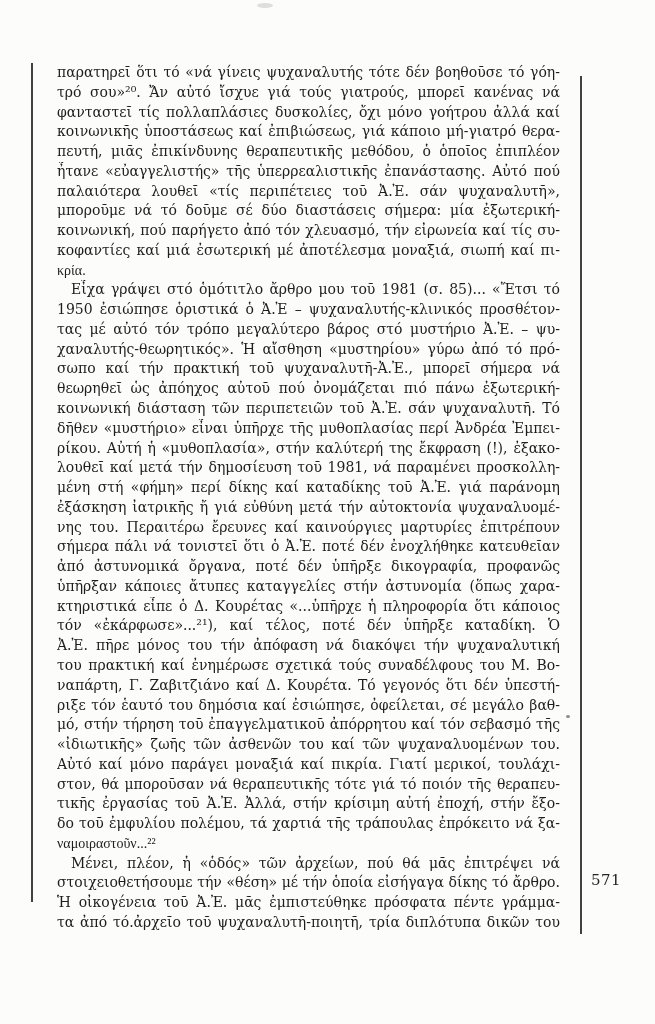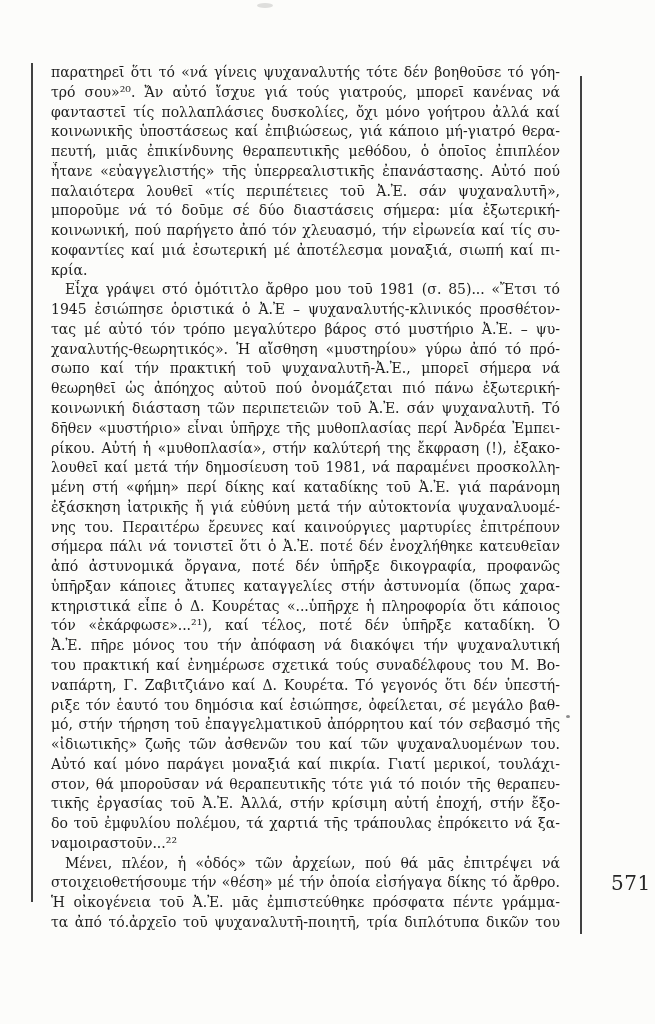--- a/index.html
+++ b/index.html
@@ -23,48 +23,50 @@
     color: #1e1e1e;
     font-size: 14px;
     line-height: 19.78px;
   }
   .text-line {
     text-align: justify;
     text-align-last: justify;
     height: 19.78px;
     overflow: hidden;
     white-space: normal;
+    margin-left: 6px;
   }
   .text-line.indent {
     padding-left: 14px;
   }
   .text-line.para-end {
     text-align: right;
     text-align-last: left;
+    font-family: Liberation Serif, serif;
   }
   .rule {
     position: absolute;
     width: 1.5px;
     background: #414141;
   }
   .rule-left {
     left: 31px;
     top: 63px;
     height: 839px;
   }
   .rule-right {
     left: 580px;
     top: 76px;
     height: 858px;
   }
   .page-number {
     position: absolute;
-    left: 611px;
+    left: 591px;
     top: 871px;
-    font-size: 20px;
+    font-size: 15px;
     color: #262626;
     letter-spacing: 0.5px;
   }
   .speck-ink {
     position: absolute;
     left: 566px;
     top: 715px;
     width: 4px;
     height: 3px;
     background: #8a8a8a;
@@ -95,21 +97,21 @@
       <div class="text-line">φανταστεῖ τίς πολλαπλάσιες δυσκολίες, ὄχι μόνο γοήτρου ἀλλά καί</div>
       <div class="text-line">κοινωνικῆς ὑποστάσεως καί ἐπιβιώσεως, γιά κάποιο μή-γιατρό θερα-</div>
       <div class="text-line">πευτή, μιᾶς ἐπικίνδυνης θεραπευτικῆς μεθόδου, ὁ ὁποῖος ἐπιπλέον</div>
       <div class="text-line">ἦτανε «εὐαγγελιστής» τῆς ὑπερρεαλιστικῆς ἐπανάστασης. Αὐτό πού</div>
       <div class="text-line">παλαιότερα λουθεῖ «τίς περιπέτειες τοῦ Ἀ.Ἐ. σάν ψυχαναλυτῆ»,</div>
       <div class="text-line">μποροῦμε νά τό δοῦμε σέ δύο διαστάσεις σήμερα: μία ἐξωτερική-</div>
       <div class="text-line">κοινωνική, πού παρήγετο ἀπό τόν χλευασμό, τήν εἰρωνεία καί τίς συ-</div>
       <div class="text-line">κοφαντίες καί μιά ἐσωτερική μέ ἀποτέλεσμα μοναξιά, σιωπή καί πι-</div>
       <div class="text-line para-end">κρία.</div>
       <div class="text-line indent">Εἶχα γράψει στό ὁμότιτλο ἄρθρο μου τοῦ 1981 (σ. 85)... «Ἔτσι τό</div>
-      <div class="text-line">1945 ἐσιώπησε ὁριστικά ὁ Ἀ.Ἐ – ψυχαναλυτής-κλινικός προσθέτον-</div>
+      <div class="text-line">1950 ἐσιώπησε ὁριστικά ὁ Ἀ.Ἐ – ψυχαναλυτής-κλινικός προσθέτον-</div>
       <div class="text-line">τας μέ αὐτό τόν τρόπο μεγαλύτερο βάρος στό μυστήριο Ἀ.Ἐ. – ψυ-</div>
       <div class="text-line">χαναλυτής-θεωρητικός». Ἡ αἴσθηση «μυστηρίου» γύρω ἀπό τό πρό-</div>
       <div class="text-line">σωπο καί τήν πρακτική τοῦ ψυχαναλυτῆ-Ἀ.Ἐ., μπορεῖ σήμερα νά</div>
       <div class="text-line">θεωρηθεῖ ὡς ἀπόηχος αὐτοῦ πού ὀνομάζεται πιό πάνω ἐξωτερική-</div>
       <div class="text-line">κοινωνική διάσταση τῶν περιπετειῶν τοῦ Ἀ.Ἐ. σάν ψυχαναλυτῆ. Τό</div>
       <div class="text-line">δῆθεν «μυστήριο» εἶναι ὑπῆρχε τῆς μυθοπλασίας περί Ἀνδρέα Ἐμπει-</div>
       <div class="text-line">ρίκου. Αὐτή ἡ «μυθοπλασία», στήν καλύτερή της ἔκφραση (!), ἐξακο-</div>
       <div class="text-line">λουθεῖ καί μετά τήν δημοσίευση τοῦ 1981, νά παραμένει προσκολλη-</div>
       <div class="text-line">μένη στή «φήμη» περί δίκης καί καταδίκης τοῦ Ἀ.Ἐ. γιά παράνομη</div>
       <div class="text-line">ἐξάσκηση ἰατρικῆς ἤ γιά εὐθύνη μετά τήν αὐτοκτονία ψυχαναλυομέ-</div>

